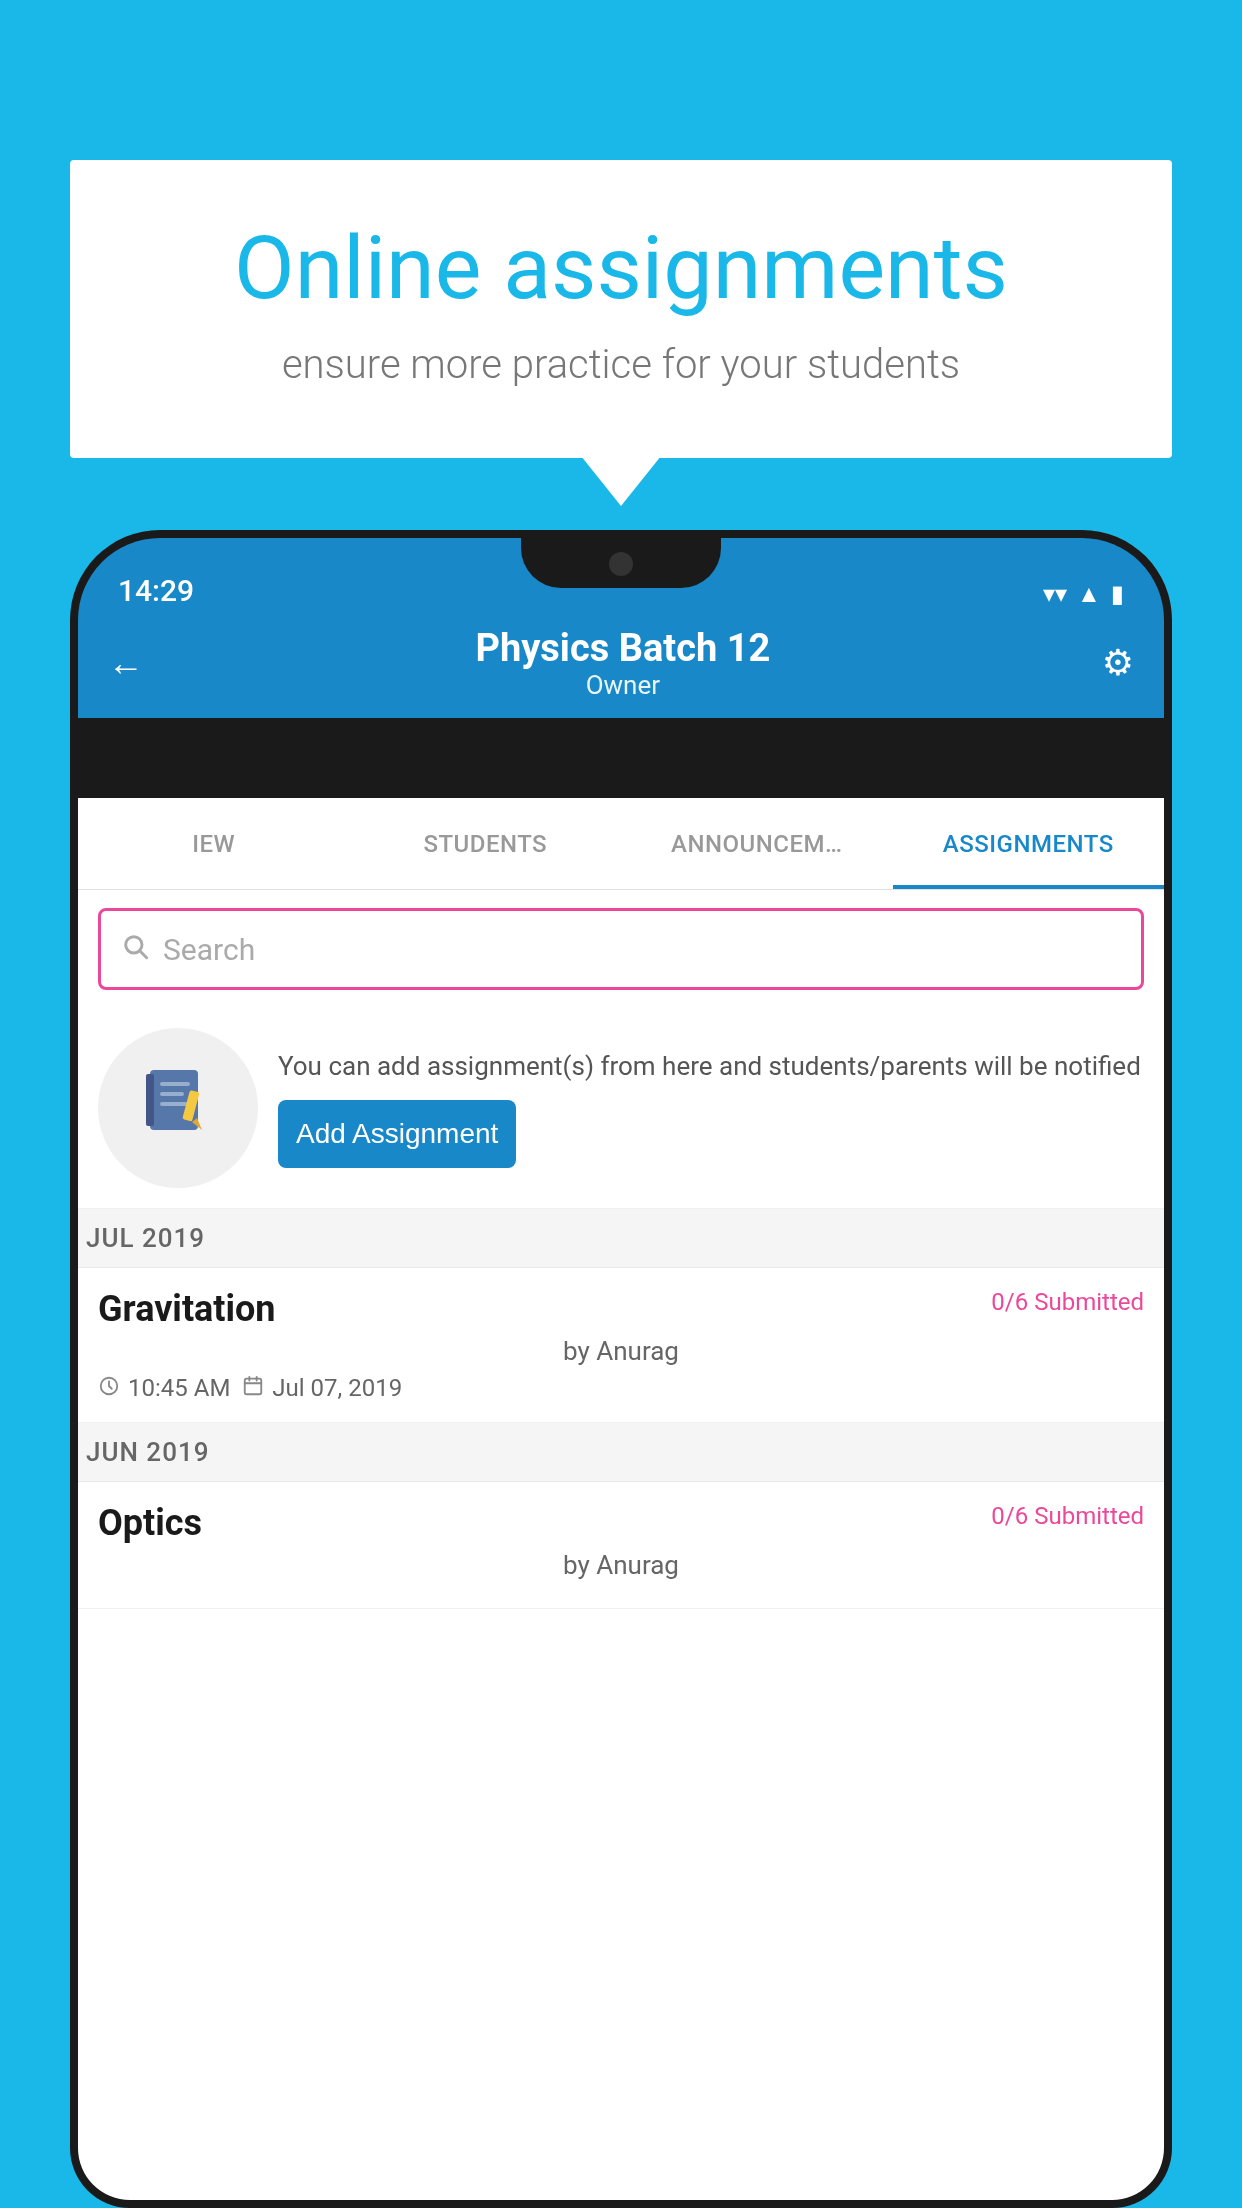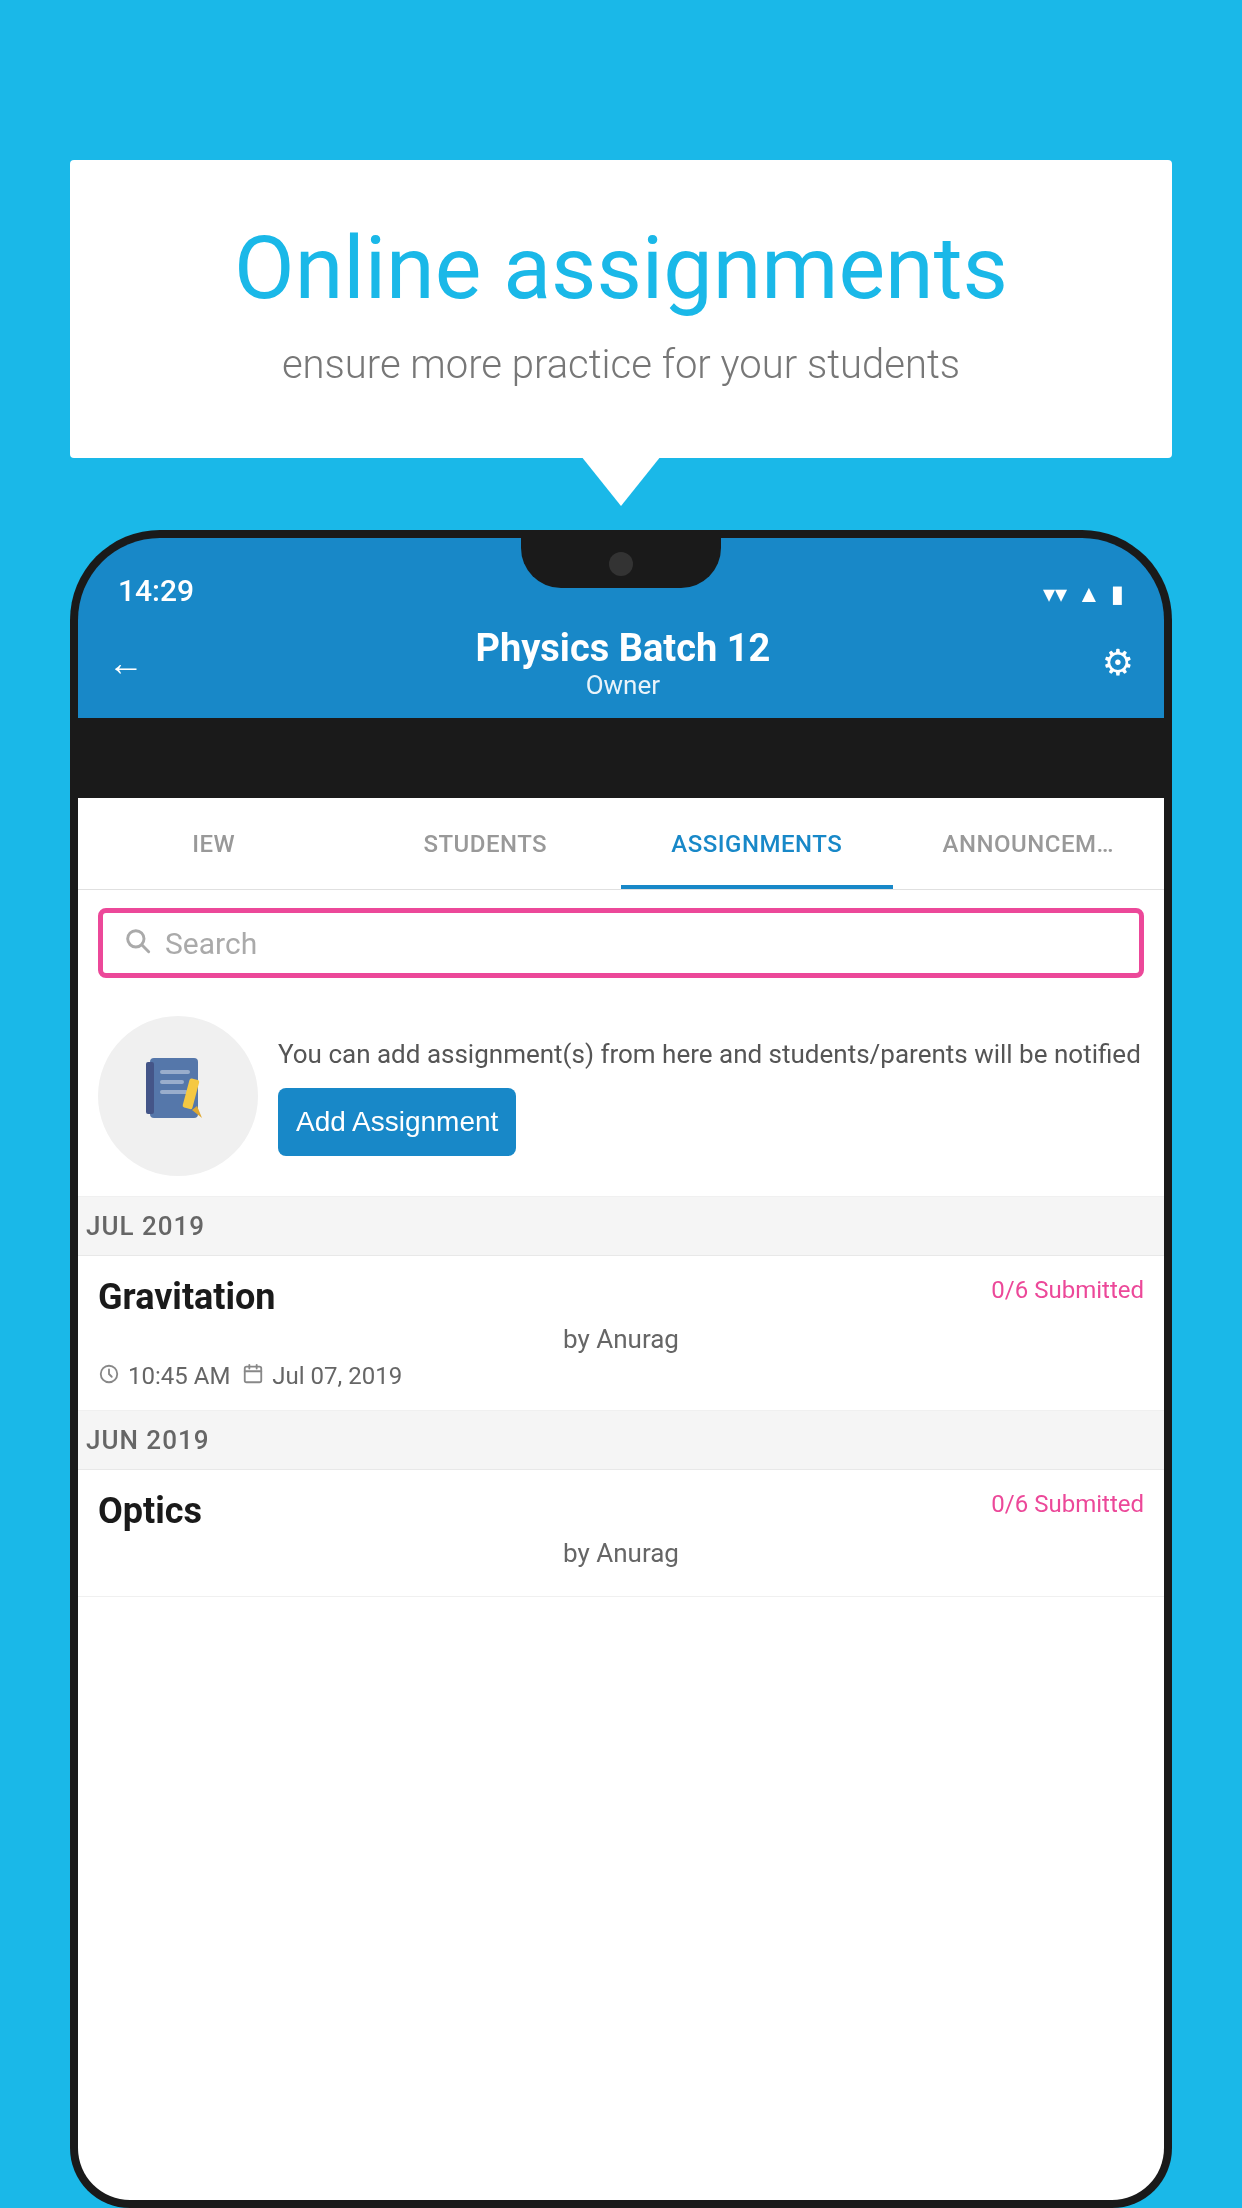--- a/index.html
+++ b/index.html
@@ -215,23 +215,23 @@
       left: 0;
       right: 0;
       bottom: 0;
       overflow: hidden;
     }
 
     
     .search-bar {
       margin: 18px 20px;
       background: white;
-      border: 5px solid #ec4899;
+      border: 3px solid #ec4899;
       border-radius: 8px;
-      height: 70px;
+      height: 82px;
       display: flex;
       align-items: center;
       padding: 0 20px;
       gap: 14px;
     }
 
     .search-icon-svg {
       color: #999;
       font-size: 30px;
     }
@@ -386,25 +386,25 @@
 
     <div class="screen-content">
 
       <div class="tabs">
         <div class="tab">
           <span>IEW</span>
         </div>
         <div class="tab">
           <span>STUDENTS</span>
         </div>
+        <div class="tab">
+          <span>ANNOUNCEM…</span>
+        </div>
         <div class="tab active">
           <span>ASSIGNMENTS</span>
-        </div>
-        <div class="tab">
-          <span>ANNOUNCEM…</span>
         </div>
       </div>
 
       <div class="search-bar">
         <span class="search-icon-svg">
           <svg width="28" height="28" viewBox="0 0 24 24" fill="none" stroke="#aaa" stroke-width="2.5" stroke-linecap="round" stroke-linejoin="round">
             <circle cx="11" cy="11" r="7"></circle>
             <line x1="16.5" y1="16.5" x2="22" y2="22"></line>
           </svg>
         </span>

